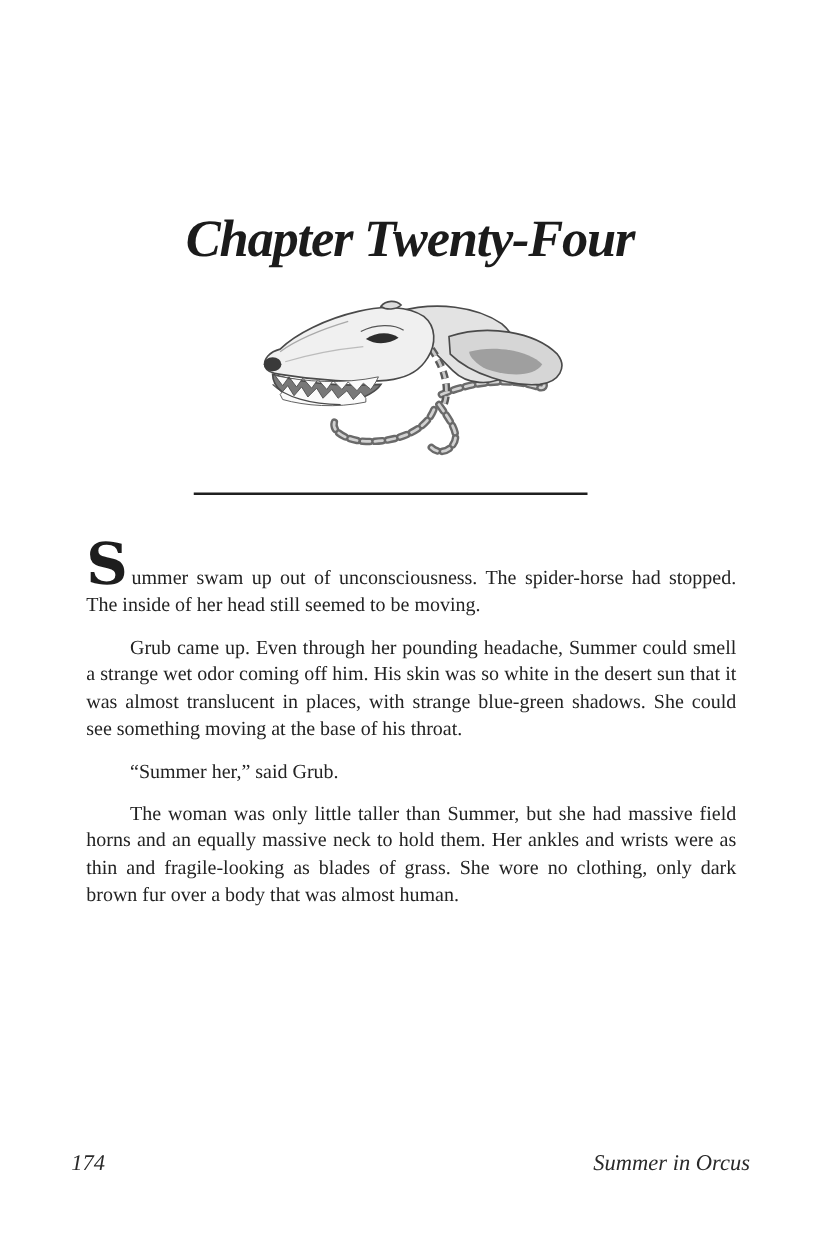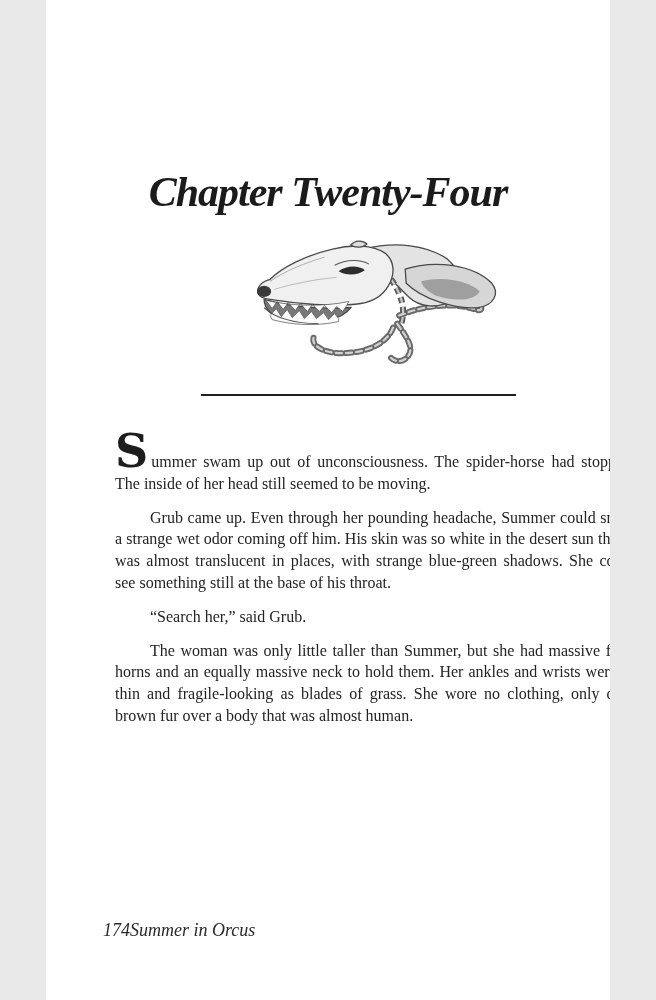--- a/index.html
+++ b/index.html
@@ -1,17 +1,17 @@
 <!DOCTYPE html>
 <html><head>
 <meta charset="utf-8">
 <style>
   html,body { margin:0; padding:0; background:#e9e9e9; }
   .page {
-    position:relative; width:564px; height:1000px; margin:0 auto;
+    position:relative; width:656px; height:1000px; margin:0 auto;
     background:#ffffff; overflow:hidden; color:#242424;
     font-family:"Liberation Serif", serif;
   }
   .chapter-title {
     position:absolute; top:168px; left:0; width:100%;
     text-align:center; font-family:"Liberation Serif", serif;
     font-weight:bold; font-style:italic; font-size:42px; letter-spacing:-1px;
     color:#1b1b1b;
   }
   .illustration { position:absolute; top:240px; left:208px; width:252px; height:128px; }
@@ -25,21 +25,21 @@
   }
   .body-text p { margin:12px; text-indent:35px; }
   .body-text p.first { text-indent:0; }
   .dropcap {
     font-family:"DejaVu Serif", serif; font-weight:bold;
     font-size:46px; line-height:21.8px; color:#1d1d1d;
     padding-right:3px;
   }
   .footer {
     position:absolute; top:920px; left:57px; right:56px;
-    display:flex; 
+    display:flex; justify-content:space-between;
     font-style:italic; font-size:18px; color:#2a2a2a;
   }
   svg .sketch { stroke:#4a4a4a; stroke-width:1.3; }
 </style>
 </head>
 <body>
 
 <div class="page">
 
   <div class="chapter-title">Chapter Twenty-Four</div>
@@ -81,22 +81,22 @@
 
       <path d="M16,74 L22,67 L27,75 L33,68 L38,76 L45,69 L50,77 L57,70 L62,77 L69,71 L74,78 L80,72 L84,77 L84,80 C60,85 36,83 18,78 Z" fill="#fbfbfb" stroke="#4c4c4c" stroke-width="0.7"></path>
       <path d="M10,66 C20,76 40,82 64,82" fill="none" stroke="#4a4a4a" stroke-width="1"></path>
     </svg>
   </div>
 
   <div class="divider"></div>
 
   <div class="body-text">
     <p class="para first"><span class="dropcap">S</span><span>ummer swam up out of unconsciousness. The spider-horse had stopped. The inside of her head still seemed to be moving.</span></p>
-    <p>Grub came up. Even through her pounding headache, Summer could smell a strange wet odor coming off him. His skin was so white in the desert sun that it was almost translucent in places, with strange blue-green shadows. She could see something still at the base of his throat.</p>
-    <p>“Search her,” said Grub.</p>
+    <p>Grub came up. Even through her pounding headache, Summer could smell a strange wet odor coming off him. His skin was so white in the desert sun that it was almost translucent in places, with strange blue-green shadows. She could see something moving at the base of his throat.</p>
+    <p>“Summer her,” said Grub.</p>
     <p>The woman was only little taller than Summer, but she had massive field horns and an equally massive neck to hold them. Her ankles and wrists were as thin and fragile-looking as blades of grass. She wore no clothing, only dark brown fur over a body that was almost human.</p>
   </div>
 
   <div class="footer">
     <span>174</span>
     <span>Summer in Orcus</span>
   </div>
 
 </div>
 

